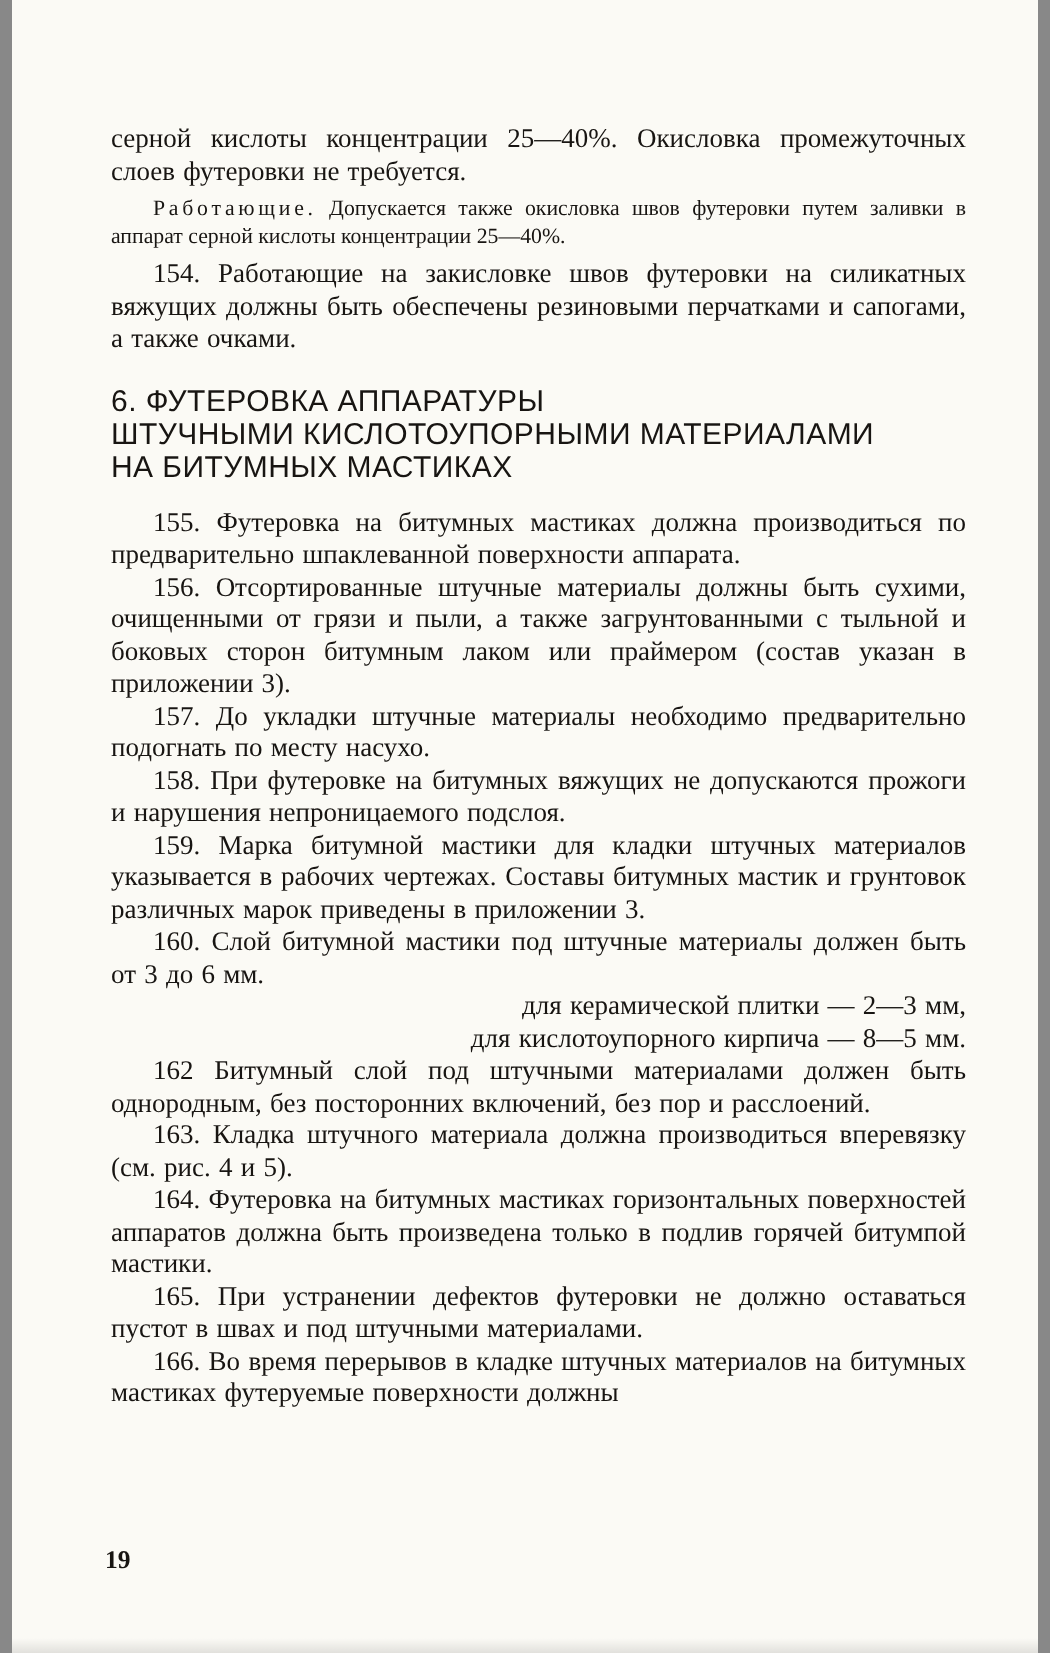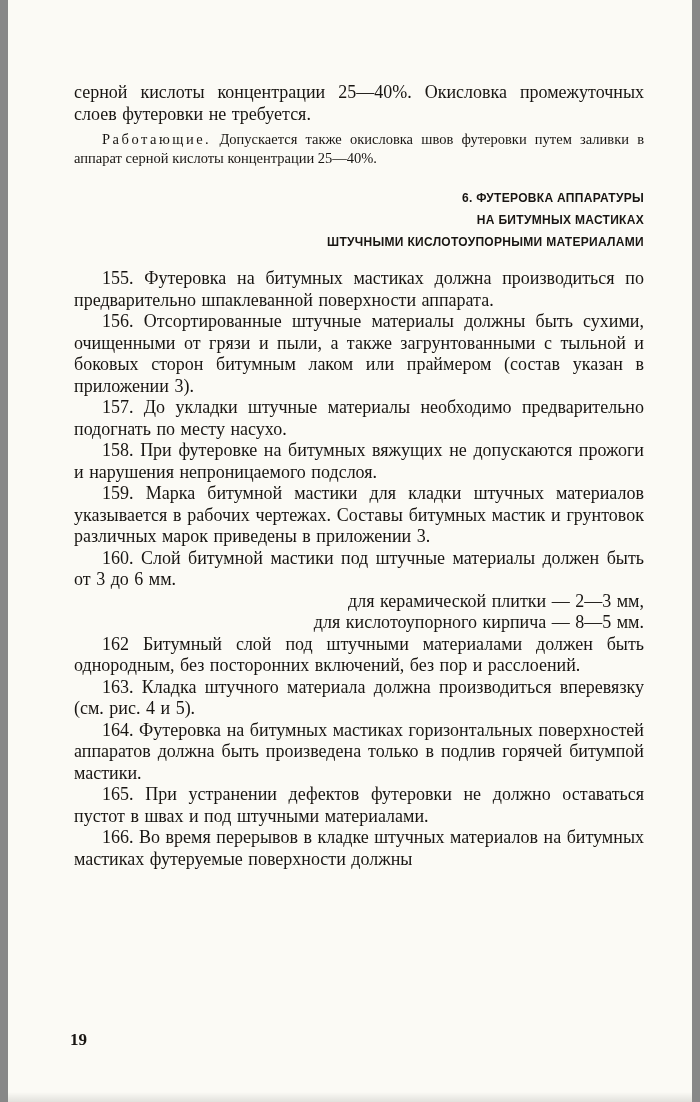--- a/index.html
+++ b/index.html
@@ -37,24 +37,24 @@
   .note {
     margin: 5px 0 5px 0;
     font-size: 14.5px;
     line-height: 18.5px;
     text-align: justify;
     text-indent: 28px;
   }
   .note .note-label { letter-spacing: 2.5px; }
   .heading {
     margin: 20px 0 15px 0;
-    text-align: right;
+    text-align: left;
     font-family: "Liberation Sans", "DejaVu Sans", sans-serif;
-    font-weight: 700;
-    font-size: 12px;
+    font-weight: 400;
+    font-size: 20px;
     line-height: 22px;
     letter-spacing: 0.3px;
   }
   .sub {
     text-indent: 28px;
     text-align: right;
   }
   .unit { }
   .pagenum {
     position: absolute;
@@ -67,25 +67,26 @@
 </head>
 <body>
 
 <div class="page">
   <div class="content">
 
     <p class="para">серной кислоты концентрации 25—40%. Окисловка промежуточных слоев футеровки не требуется.</p>
 
     <p class="note"><span class="note-label">Работающие.</span><span> Допускается также окисловка швов футеровки путем заливки в аппарат серной кислоты концентрации 25—40%.</span></p>
 
+    <p class="para indent">154. Работающие на закисловке швов футеровки на силикатных вяжущих должны быть обеспечены резиновыми перчатками и сапогами, а также очками.</p>
 
     <div class="heading">
       <div>6. ФУТЕРОВКА АППАРАТУРЫ</div>
+      <div>ШТУЧНЫМИ КИСЛОТОУПОРНЫМИ МАТЕРИАЛАМИ</div>
       <div>НА БИТУМНЫХ МАСТИКАХ</div>
-      <div>ШТУЧНЫМИ КИСЛОТОУПОРНЫМИ МАТЕРИАЛАМИ</div>
     </div>
 
     <p class="para indent">155. Футеровка на битумных мастиках должна производиться по предварительно шпаклеванной поверхности аппарата.</p>
     <p class="para indent">156. Отсортированные штучные материалы должны быть сухими, очищенными от грязи и пыли, а также загрунтованными с тыльной и боковых сторон битумным лаком или праймером (состав указан в приложении 3).</p>
     <p class="para indent">157. До укладки штучные материалы необходимо предварительно подогнать по месту насухо.</p>
     <p class="para indent">158. При футеровке на битумных вяжущих не допускаются прожоги и нарушения непроницаемого подслоя.</p>
     <p class="para indent">159. Марка битумной мастики для кладки штучных материалов указывается в рабочих чертежах. Составы битумных мастик и грунтовок различных марок приведены в приложении 3.</p>
 
     <p class="para indent"><span>160. Слой битумной мастики под штучные материалы должен быть от 3 до 6 </span><span class="unit">мм</span><span>.</span></p>
 

